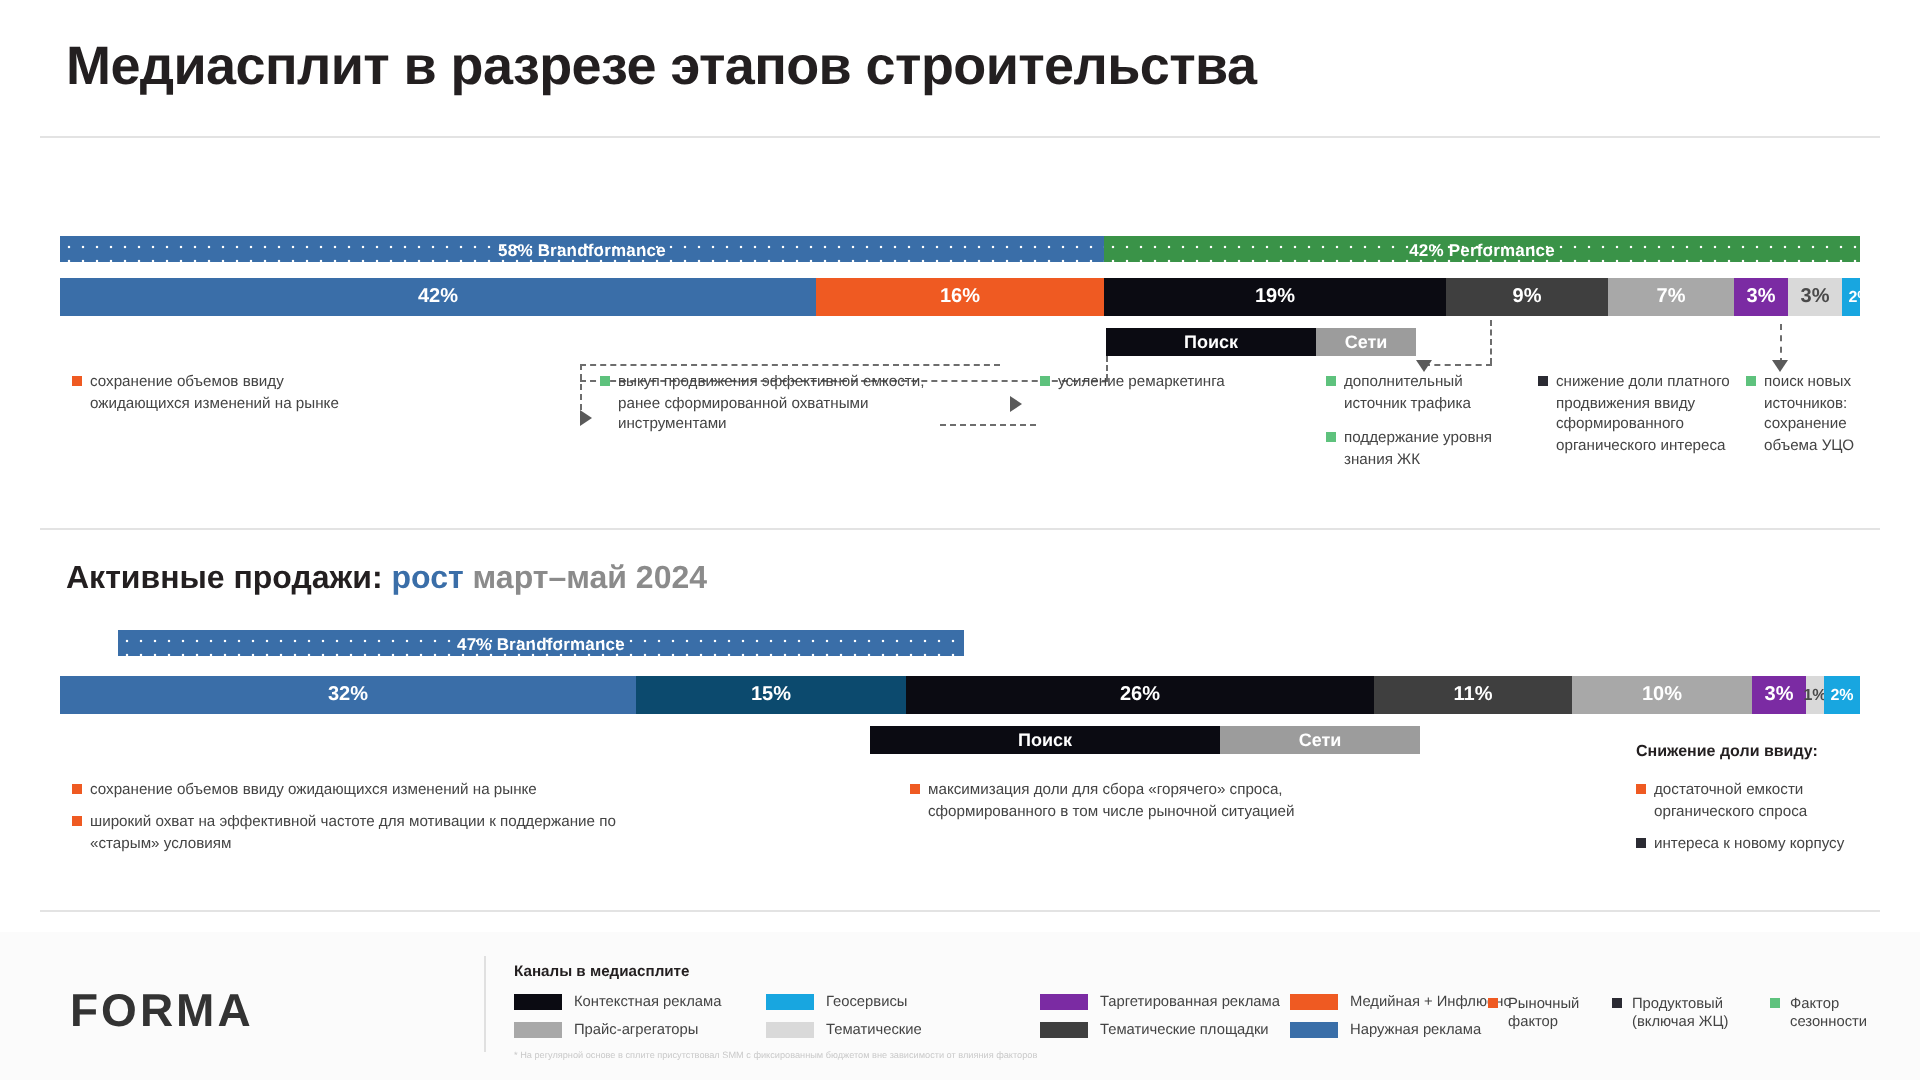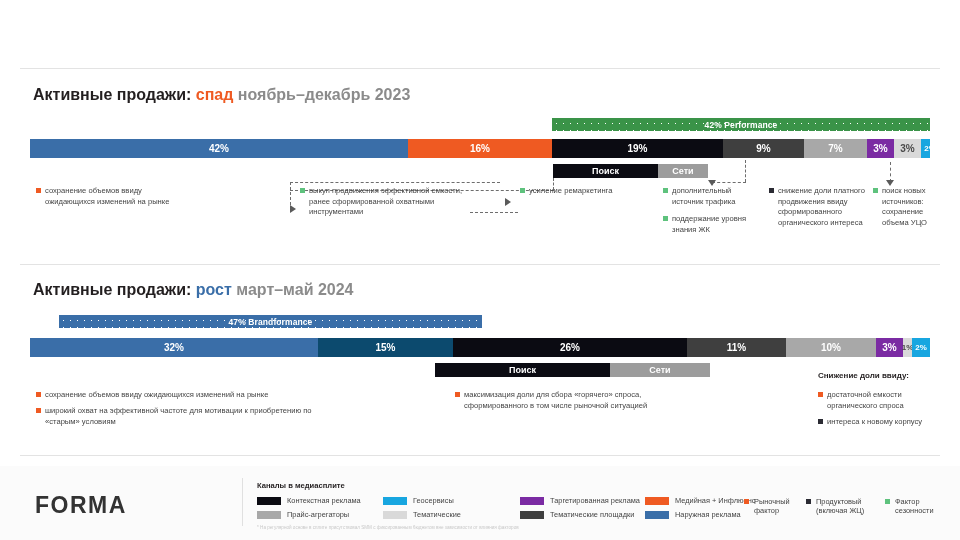--- a/index.html
+++ b/index.html
@@ -70,29 +70,26 @@
   .lg-item{position:absolute;display:flex;align-items:flex-start;font-size:7.4px;color:#444;line-height:9px;white-space:nowrap;}
   .lg-sw{width:24px;height:8px;flex:0 0 24px;margin-right:6px;margin-top:1px;}
   .lg-sw-s{width:5px;height:5px;flex:0 0 5px;margin-right:5px;margin-top:2px;}
   .footnote{position:absolute;left:257px;top:525px;font-size:4.6px;color:#c9c9c9;white-space:nowrap;}
 </style>
 </head>
 <body>
 
 <div id="page">
 
+  <div class="main-title">Медиасплит в разрезе этапов строительства</div>
   <div class="hr-top"></div>
 
-  <div class="section-title" style="left:33px;top:86px;">
-    <span>Активные продажи:</span>
-    <span class="accent-down">спад</span>
-    <span class="muted">ноябрь–декабрь 2023</span>
-  </div>
 
   <div class="band" id="band-1" style="left:30px;top:118px;width:900px;">
+      <div class="seg dotted" style="left: 0px; width: 522px; background-color: rgb(58, 110, 168);">58% Brandformance</div>
       <div class="seg dotted" style="left: 522px; width: 378px; background-color: rgb(58, 147, 72);">42% Performance</div>
     </div>
   <div class="bar" id="bar-1" style="left:30px;top:139px;width:900px;">
       <div class="seg" title="Наружная реклама" style="left: 0px; width: 378px; background-color: rgb(58, 110, 168);">42%</div>
       <div class="seg" title="Медийная + Инфлюенс" style="left: 378px; width: 144px; background-color: rgb(239, 90, 34);">16%</div>
       <div class="seg" title="Контекстная реклама" style="left: 522px; width: 171px; background-color: rgb(11, 11, 18);">19%</div>
       <div class="seg" title="Тематические площадки" style="left: 693px; width: 81px; background-color: rgb(63, 63, 63);">9%</div>
       <div class="seg" title="Прайс-агрегаторы" style="left: 774px; width: 63px; background-color: rgb(168, 168, 168); color: rgb(255, 255, 255);">7%</div>
       <div class="seg" title="Таргетированная реклама" style="left: 837px; width: 27px; background-color: rgb(123, 43, 163);">3%</div>
       <div class="seg" title="Лидогенерация" style="left: 864px; width: 27px; background-color: rgb(217, 217, 217); color: rgb(74, 74, 74);">3%</div>
@@ -171,21 +168,21 @@
     <div class="seg dotted" style="left:0;width:175px;background:#0b0b12;">Поиск</div>
     <div class="seg dotted" style="left:175px;width:100px;background:#9c9c9c;">Сети</div>
   </div>
 
   <div class="note" style="left:36px;top:390px;width:310px;">
     <span class="bullet" style="background:#ef5a22"></span>
     <span class="txt">сохранение объемов ввиду ожидающихся изменений на рынке</span>
   </div>
   <div class="note" style="left:36px;top:406px;width:290px;">
     <span class="bullet" style="background:#ef5a22"></span>
-    <span class="txt">широкий охват на эффективной частоте для мотивации к приобретению по «старым» условиям</span>
+    <span class="txt">широкий охват на эффективной частоте для мотивации к поддержание по «старым» условиям</span>
   </div>
   <div class="note" style="left:455px;top:390px;width:200px;">
     <span class="bullet" style="background:#ef5a22"></span>
     <span class="txt">максимизация доли для сбора «горячего» спроса, сформированного в том числе рыночной ситуацией</span>
   </div>
 
   <div class="note-head" style="left:818px;top:371px;">Снижение доли ввиду:</div>
   <div class="note" style="left:818px;top:390px;width:118px;">
     <span class="bullet" style="background:#ef5a22"></span>
     <span class="txt">достаточной емкости органического спроса</span>

